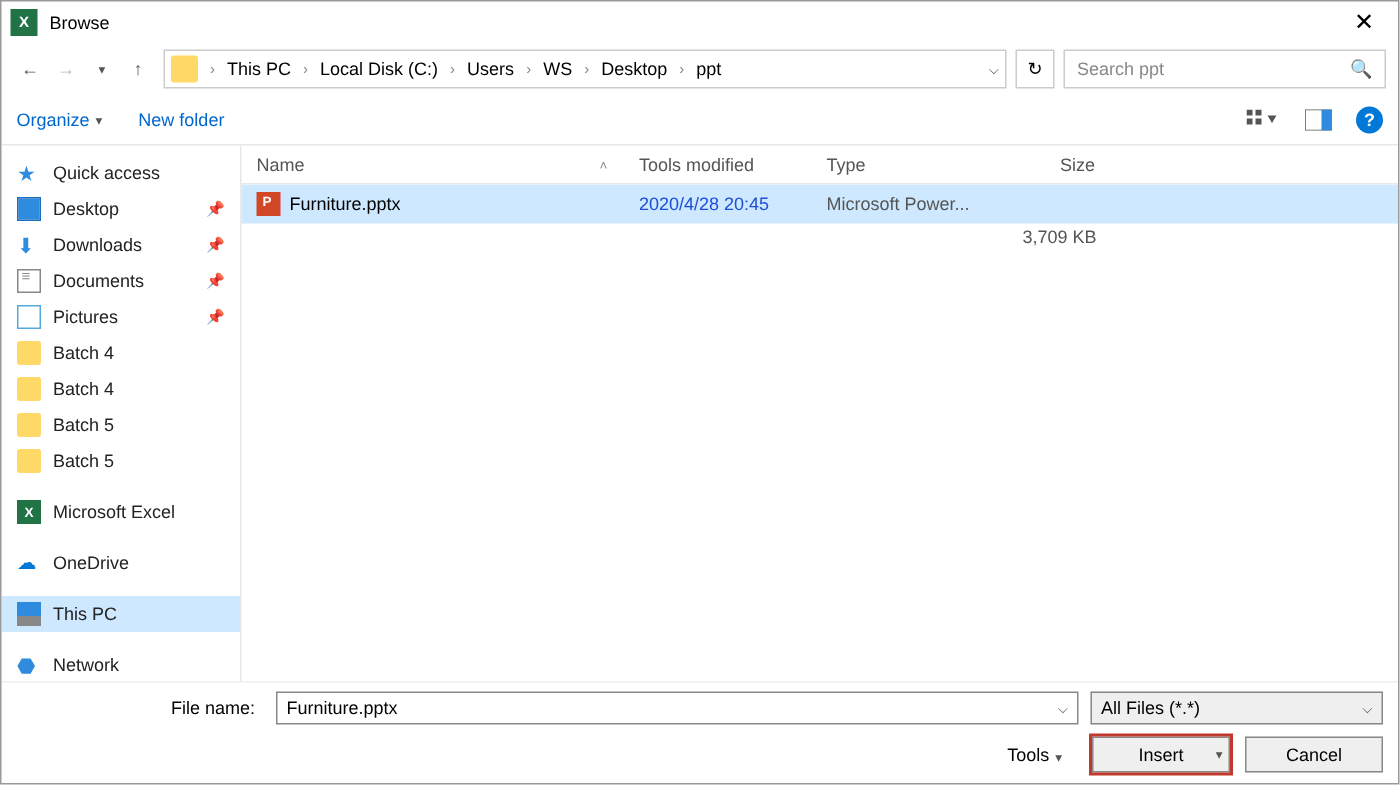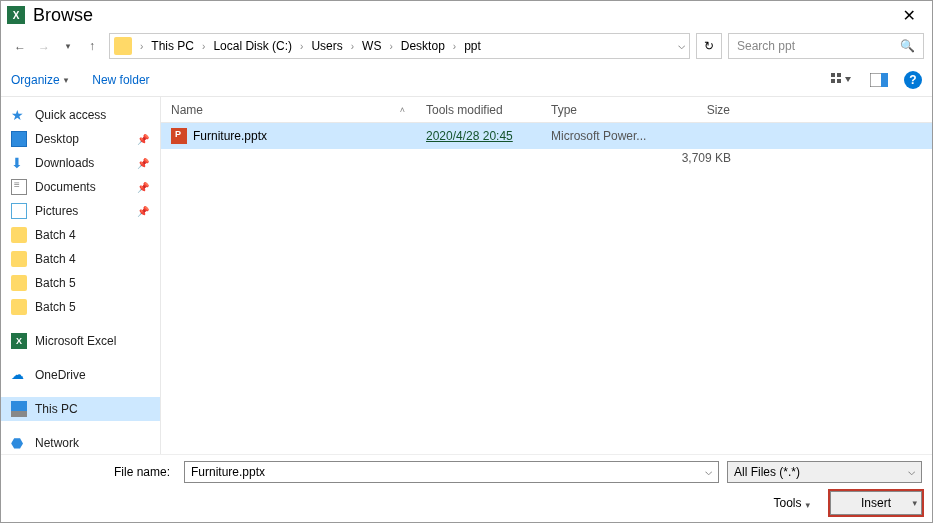--- a/index.html
+++ b/index.html
@@ -2,35 +2,35 @@
 <html><head>
 <meta charset="utf-8">
 <style>
 * { box-sizing: border-box; margin: 0; padding: 0; font-family: "Segoe UI", Tahoma, sans-serif; font-size: 12px; }
 body { width: 933px; height: 523px; background: #fff; border: 1px solid #999; position: relative; color: #000; }
 
 
 .titlebar { height: 28px; display: flex; align-items: center; padding: 0 6px; }
 .titlebar .app-icon { width: 18px; height: 18px; background: #217346; display:flex; align-items:center; justify-content:center; margin-right:8px; }
 .titlebar .app-icon span { color:#fff; font-weight:bold; font-size:10px; }
-.titlebar .title { font-size: 18px; }
+.titlebar .title { font-size: 12px; }
 .titlebar .close { margin-left: auto; font-size: 16px; padding: 0 10px; cursor:pointer; }
 
 
 .navrow { height: 34px; display:flex; align-items:center; padding: 0 8px; gap:6px; }
 .nav-arrows { display:flex; align-items:center; gap:2px; }
 .nav-btn { width:22px; height:22px; display:flex; align-items:center; justify-content:center; color:#555; cursor:pointer; }
 .nav-btn.disabled { color:#bbb; }
 .breadcrumb-box { flex:1; height:26px; border:1px solid #ccc; background:#fff; display:flex; align-items:center; padding:0 4px; gap:2px; }
 .bc-folder { width:18px; height:18px; background:#ffd968; border-radius:2px; margin-right:4px; }
 .bc-sep { color:#888; font-size:10px; padding:0 2px; }
 .bc-item { padding:2px 4px; cursor:pointer; }
 .bc-end { margin-left:auto; display:flex; align-items:center; gap:4px; }
 .refresh-btn { width:26px; height:26px; border:1px solid #ccc; display:flex; align-items:center; justify-content:center; cursor:pointer; }
-.search-box { width:196px; height:26px; border:1px solid #ccc; display:flex; align-items:center; padding:0 8px; color:#888; justify-content:space-between; }
+.search-box { width:215px; height:26px; border:1px solid #ccc; display:flex; align-items:center; padding:0 8px; color:#888; justify-content:space-between; }
 .search-box input { border:none; outline:none; flex:1; font-size:12px; color:#000; }
 .search-box input::placeholder { color:#888; }
 
 
 .toolrow { height: 34px; display:flex; align-items:center; padding:0 10px; gap:24px; border-bottom:1px solid #e8e8e8; }
 .toolrow .lnk { color:#0066cc; cursor:pointer; display:flex; align-items:center; gap:4px; }
 .toolrow .right { margin-left:auto; display:flex; align-items:center; gap:12px; }
 .view-btn { width:26px; height:20px; display:flex; align-items:center; justify-content:center; cursor:pointer; }
 .help-btn { width:18px; height:18px; border-radius:50%; background:#0078d7; color:#fff; display:flex; align-items:center; justify-content:center; font-weight:bold; cursor:pointer; }
 
@@ -60,21 +60,21 @@
 .c-name { flex:0 0 255px; display:flex; align-items:center; gap:60px;}
 .c-date { flex:0 0 125px; }
 .c-type { flex:0 0 120px; }
 .c-size { flex:0 0 80px; text-align:right; }
 .sort-ind { font-size:9px; color:#888; margin-left:auto;}
 
 .filelist { flex:1; overflow:auto; }
 .file-row { height:26px; display:flex; align-items:center; cursor:pointer; }
 .file-row.sel { background:#cde8ff; }
 .fr-name { flex:0 0 255px; padding-left:10px; display:flex; align-items:center; gap:6px; }
-.fr-date { flex:0 0 125px; padding:0 10px; color:#14532d;text-decoration:underline; }
+.fr-date { flex:0 0 125px; padding:0 10px; color:#1d4ed8; }
 .fr-type { flex:0 0 120px; padding:0 10px; color:#555; white-space:nowrap; overflow:hidden; text-overflow:ellipsis;}
 .fr-size { flex:0 0 80px; padding:0 10px; color:#555; text-align:right;margin-top:43px;}
 .fi-ppt { width:16px; height:16px; background:#d24726; position:relative; }
 .fi-ppt::after{content:"P"; color:#fff; font-size:9px; font-weight:bold; position:absolute; left:4px; top:1px;}
 
 
 .bottom { position:absolute; bottom:0; left:0; right:0; height:68px; background:#fff; border-top:1px solid #eee; }
 .fn-row { display:flex; align-items:center; padding:6px 10px; gap:8px; }
 .fn-label { width:165px; text-align:right; padding-right:6px; }
 .fn-input { flex:1; height:22px; border:1px solid #888; padding:0 6px; display:flex; align-items:center; justify-content:space-between;}
@@ -261,14 +261,17 @@
   </div>
   <div class="btn-row">
     <div class="tools">
       <span>Tools</span>
       <span class="dd-arrow">▾</span>
     </div>
     <div class="btn primary">
       <span>Insert</span>
       <span class="split">▾</span>
     </div>
+    <div class="btn">
+      <span>Cancel</span>
+    </div>
   </div>
 </div>
 
 </body></html>

